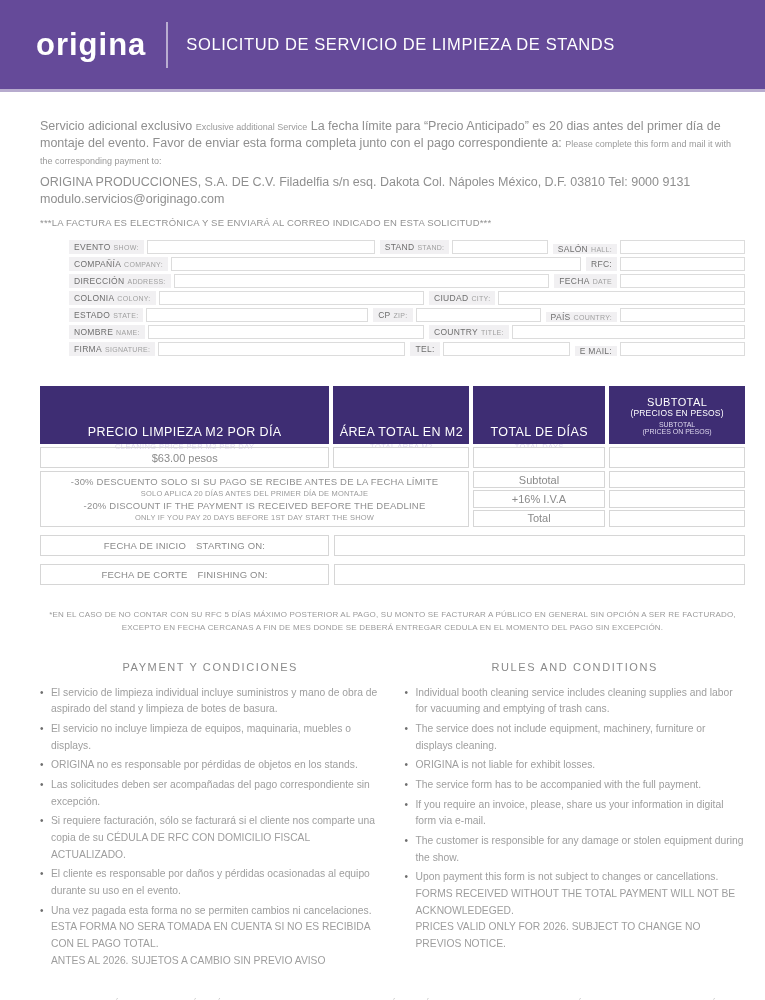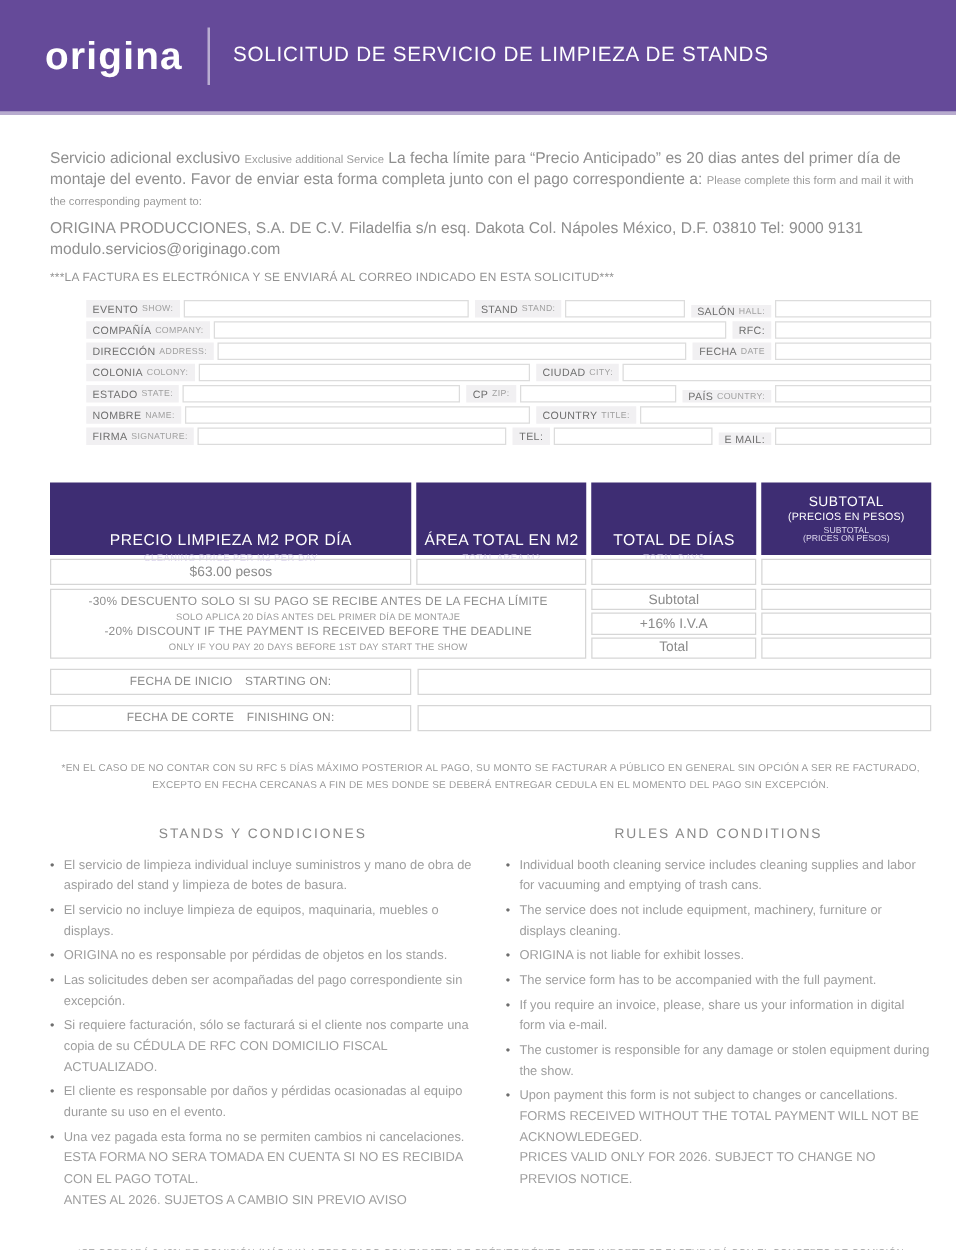--- a/index.html
+++ b/index.html
@@ -306,21 +306,21 @@
           <span>FECHA DE CORTE</span>
           <span>FINISHING ON:</span>
         </div>
         <input class="date-in" style="">
       </div>
 
       <p class="rfc-note">*EN EL CASO DE NO CONTAR CON SU RFC 5 DÍAS MÁXIMO POSTERIOR AL PAGO, SU MONTO SE FACTURAR A PÚBLICO EN GENERAL SIN OPCIÓN A SER RE FACTURADO, EXCEPTO EN FECHA CERCANAS A FIN DE MES DONDE SE DEBERÁ ENTREGAR CEDULA EN EL MOMENTO DEL PAGO SIN EXCEPCIÓN.</p>
 
       <div class="rules">
         <section class="rcol">
-          <h3>STANDS Y CONDICIONES</h3>
+          <h3>PAYMENT Y CONDICIONES</h3>
           <div class="rlist">
 
               <div class="ritem">
                 <span class="dot">•</span>
                 <span class="rtxt">El servicio de limpieza individual incluye suministros y mano de obra de aspirado del stand y limpieza de botes de basura.</span>
               </div>
 
               <div class="ritem">
                 <span class="dot">•</span>
                 <span class="rtxt">El servicio no incluye limpieza de equipos, maquinaria, muebles o displays.</span>

